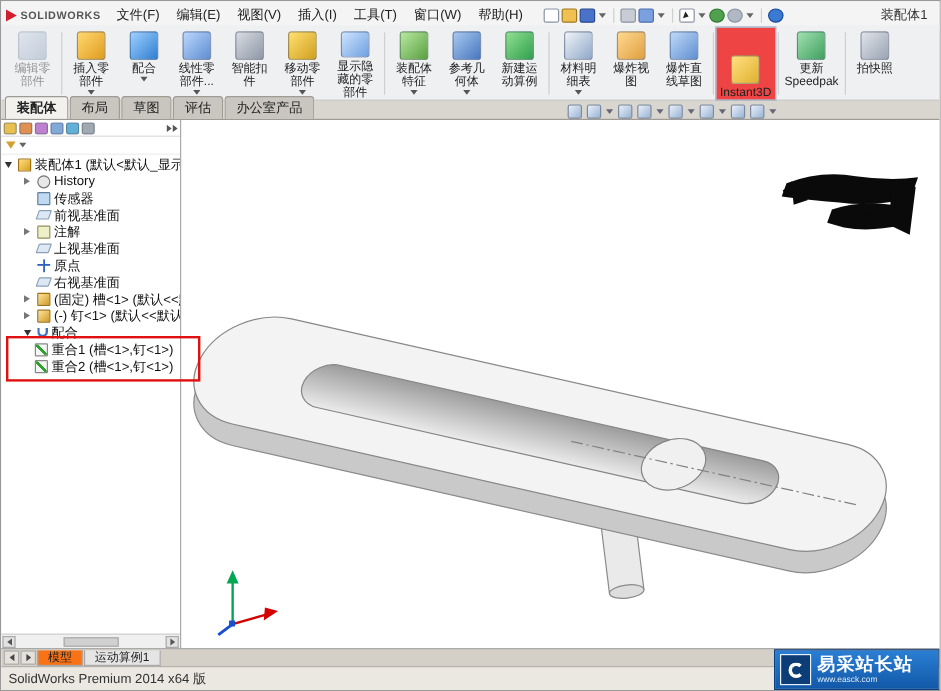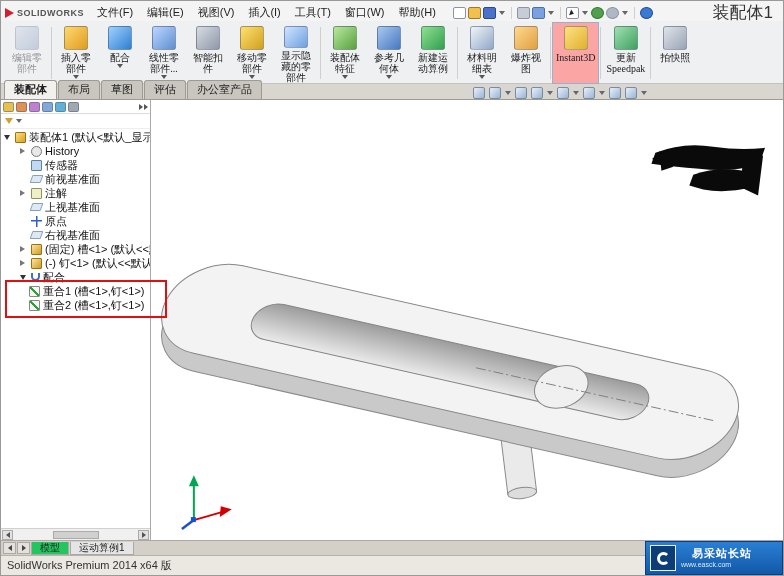--- a/index.html
+++ b/index.html
@@ -19,29 +19,29 @@
   .q-save { background:#4a72c8; border-color:#2a4a90; }
   .q-print { background:#c8ccd4; }
   .q-undo { background:#7aa0e0; border-color:#4a70b0; }
   .q-select { background:#fff; position:relative; }
   .q-select::before { content:""; position:absolute; left:3px; top:2px; border-left:4px solid #222; border-top:3px solid transparent; border-bottom:3px solid transparent; transform:rotate(20deg); }
   .q-rebuild { background:#50a050; border-color:#2f7a2f; border-radius:50%; }
   .q-options { background:#b0b8c4; border-radius:50%; }
   .q-help { background:#3a7ad0; border-color:#1a4a9a; border-radius:50%; }
   .qc { width:0; height:0; border-left:3px solid transparent; border-right:3px solid transparent; border-top:4px solid #666; margin:0 1px; }
   .qsep { width:1px; height:12px; background:#cfcfcf; margin:0 3px; }
-  .doc-title { margin-left:auto; padding-right:10px; font-size:17px; color:#333; }
+  .doc-title { margin-left:auto; padding-right:10px; font-size:11px; color:#333; }
 
   
   .ribbon { position:absolute; top:20px; left:0; right:0; height:63px; background:#eef0f2; border-bottom:1px solid #c2c2c2; display:flex; align-items:stretch; padding:2px 2px 0 4px; }
   .rbtn { display:flex; flex-direction:column; align-items:center; padding:3px 3px 0; min-width:44px; font-size:10px; line-height:11px; text-align:center; color:#222; cursor:default; }
   .rbtn.disabled { opacity:.45; }
-  .rbtn.pressed { background:#fca5a5; outline:1px solid #9ab0cc; }
+  .rbtn.pressed { background:#ef4444; outline:1px solid #9ab0cc;justify-content:flex-end; }
   .ric { width:24px; height:24px; margin-bottom:2px; border-radius:3px; border:1px solid rgba(90,100,120,.45); }
-  .rlabel { white-space:pre-line;font-family:Liberation Serif, serif; }
+  .rlabel { white-space:pre-line; }
   .dd { width:0; height:0; border-left:3px solid transparent; border-right:3px solid transparent; border-top:4px solid #555; margin-top:1px; }
   .rsep { width:1px; background:#cfcfcf; margin:4px 2px; }
   .ric1 { background:linear-gradient(135deg,#cfd8e8,#8fa3c0); }
   .ric2 { background:linear-gradient(135deg,#ffd870,#e09c20); }
   .ric3 { background:linear-gradient(135deg,#9fd0ff,#2f7fd0); }
   .ric4 { background:linear-gradient(135deg,#bcd6ff,#5f8fd0); }
   .ric5 { background:linear-gradient(135deg,#d8dce2,#8f98a8); }
   .ric6 { background:linear-gradient(135deg,#ffe070,#d0a020); }
   .ric7 { background:linear-gradient(135deg,#cfe4ff,#6fa0e0); }
   .ric8 { background:linear-gradient(135deg,#b8e8a0,#5aa040); }
@@ -103,29 +103,29 @@
   .viewport svg { position:absolute; left:0; top:0; width:100%; height:100%; }
 
   .redbox { position:absolute; left:4px; top:180px; width:162px; height:38px; border:2px solid #e01010; z-index:30; pointer-events:none; }
 
   
   .bottomtabs { position:absolute; left:0; bottom:20px; right:0; height:15px; background:#d4d0c8; border-top:1px solid #a9a9a9; display:flex; align-items:center; font-size:10px; padding-left:2px; gap:1px; }
   .nb { width:13px; height:12px; background:#e4e1db; border:1px solid #a9a9a9; display:flex; align-items:center; justify-content:center; }
   .nb.left::before { content:""; border-right:4px solid #444; border-top:3px solid transparent; border-bottom:3px solid transparent; }
   .nb.right::before { content:""; border-left:4px solid #444; border-top:3px solid transparent; border-bottom:3px solid transparent; }
   .btab { padding:0 8px; height:13px; display:flex; align-items:center; border:1px solid #a9a9a9; border-top:none; background:#e5e5e5; color:#222; }
-  .btab.active { background:#22c55e; }
+  .btab.active { background:#f97316; }
   .statusbar { position:absolute; left:0; bottom:0; right:0; height:20px; background:#ebe8e2; border-top:1px solid #b5b2ac; display:flex; align-items:center; padding-left:6px; font-size:11px; color:#333; }
 
   
   .watermark { position:absolute; right:0; bottom:0; width:138px; height:34px; background:linear-gradient(#2a7fd4,#1258a8); border:1px solid #0c3f7e; display:flex; align-items:center; gap:5px; padding:2px 4px; z-index:50; }
   .wicon { width:26px; height:26px; background:#0d3d77; border:1px solid #e8f2ff; display:flex; align-items:center; justify-content:center; flex:0 0 26px; }
   .wglyph { width:13px; height:13px; border:3px solid #fff; border-right-color:transparent; border-radius:50%; }
   .wtext { display:flex; flex-direction:column; color:#fff; line-height:1; overflow:hidden; }
-  .wtitle { font-size:11px; font-weight:bold; letter-spacing:1px; white-space:nowrap;margin-left:11px; }
+  .wtitle { font-size:15px; font-weight:bold; letter-spacing:1px; white-space:nowrap; }
   .wsub { font-size:7px; opacity:.85; margin-top:2px; white-space:nowrap; }
 </style>
 </head>
 <body>
 
 <div class="app">
 
   <div class="menubar">
     <div class="logo">
       <span class="logo-arrow"></span>
@@ -223,20 +223,25 @@
       <span class="ric ric11"></span>
       <span class="rlabel">材料明
 细表</span>
       <span class="dd"></span>
     </div>
     <div class="rbtn">
       <span class="ric ric12"></span>
       <span class="rlabel">爆炸视
 图</span>
     </div>
+    <div class="rbtn">
+      <span class="ric ric13"></span>
+      <span class="rlabel">爆炸直
+线草图</span>
+    </div>
     <div class="rsep"></div>
     <div class="rbtn pressed">
       <span class="ric ric14"></span>
       <span class="rlabel">Instant3D</span>
     </div>
     <div class="rsep"></div>
     <div class="rbtn">
       <span class="ric ric15"></span>
       <span class="rlabel">更新
 Speedpak</span>

